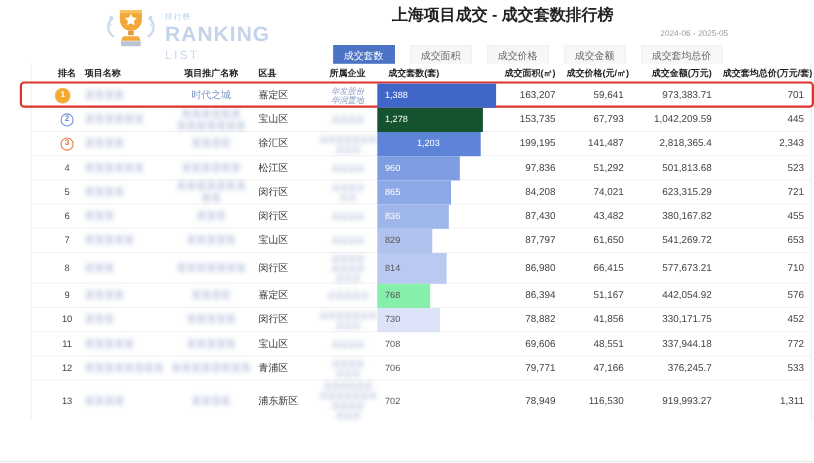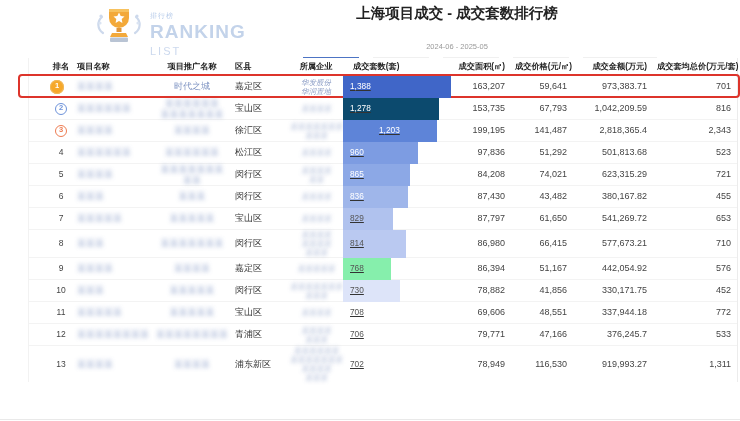--- a/index.html
+++ b/index.html
@@ -10,21 +10,21 @@
 
   
   .hdr { position:relative; height:58px; }
   .logo { position:absolute; left:94px; top:3px; display:flex; align-items:flex-start; gap:6px; }
   .logo-texts { padding-top:2px; line-height:1.05; }
   .logo-badge { font-size:7px; color:#b9cdea; letter-spacing:1px; }
   .logo-l1 { font-size:19px; font-weight:bold; color:#c3d3ea; letter-spacing:1px; }
   .logo-l2 { font-size:11px; color:#ccd9ee; letter-spacing:2px; }
   .center-block { position:absolute; left:252px; top:4px; width:410px; text-align:center; }
   .title { font-size:14.5px; font-weight:bold; color:#222; }
-  .date-range { font-size:7.5px; color:#999; margin-top:19px; }
+  .date-range { font-size:7.5px; color:#999; margin-top:3px;text-align:right; }
   .tabs { display:flex; justify-content:center; gap:14px; margin-top:6px; }
   .tab { font-size:9px; color:#666; background:#f7f7f7; border:1px solid #f0f0f0;
          padding:3px 9px; cursor:pointer; white-space:nowrap; }
   .tab.active { background:#4d74c4; border-color:#4d74c4; color:#fff;margin-left:45px; }
 
   
   .card { position:absolute; left:28px; top:58px; width:710px;
           border-left:1px solid #f2f2f2; border-right:1px solid #ececec; background:#fff; }
   .grid-row { display:grid;
     grid-template-columns:32px 72px 86px 54px 54px 110px 62px 62px 80px 84px;
@@ -46,21 +46,21 @@
   .medal.gold   { width:14px; height:14px; background:#f6a82a; color:#fff; box-shadow:0 0 0 1px #f0b95c inset; }
   .medal.silver { background:#fff; border:1px solid #6e93da; color:#6e93da; }
   .medal.bronze { background:#fff; border:1px solid #ee7c52; color:#ee7c52; }
 
   .name-link { color:#7e93c2; cursor:pointer; }
   .promo-line { display:block; color:#7e93c2; }
   .district { color:#333; }
   .company-line { display:block; font-size:7.5px; line-height:9px; color:#8a9cc5;font-style:italic; }
   .blur { filter:blur(2.2px); opacity:.8; }
 
-  .barcell { align-self:stretch; display:flex;text-decoration:underline; }
+  .barcell { align-self:stretch; display:flex; }
   .bar { height:calc(100% + 1px); display:flex; align-items:center; padding-left:7px;
          font-size:8.3px; position:relative; z-index:1; }
   .trow { border-bottom:1px solid #f3f3f3; }
   .trow:last-child { border-bottom:none; }
 
   .trow.hl { z-index:3; }
   .trow.hl::after { content:""; position:absolute; left:-11px; right:-3px; top:-2px; bottom:-1px;
     border:2px solid #dd342b; border-radius:4px; pointer-events:none; }
   .trow.hl .medal.gold { margin-left:-8px; }
 
@@ -149,26 +149,26 @@
     </div>
     <div class="cell c3">
             <span class="promo-line blur">某某某某某某</span>
             <span class="promo-line blur">某某某某某某某</span>
           </div>
     <div class="cell c4 district">宝山区</div>
     <div class="cell c5">
             <span class="company-line blur">某某某某</span>
           </div>
     <div class="cell c6 barcell">
-      <div class="bar" style="width: 96px; background: #0c4a6e; color: rgb(255, 255, 255);">1,278</div>
+      <div class="bar" style="width: 96px; background: #14532d; color: rgb(255, 255, 255);">1,278</div>
     </div>
     <div class="cell c7 num">153,735</div>
     <div class="cell c8 num">67,793</div>
     <div class="cell c9 num">1,042,209.59</div>
-    <div class="cell c10 num">816</div>
+    <div class="cell c10 num">445</div>
   </div>
         <div class="grid-row trow">
     <div class="cell c1"><span class="medal bronze">3</span></div>
     <div class="cell c2">
       <span class="name-link blur">某某某某</span>
     </div>
     <div class="cell c3">
             <span class="promo-line blur">某某某某</span>
           </div>
     <div class="cell c4 district">徐汇区</div>

